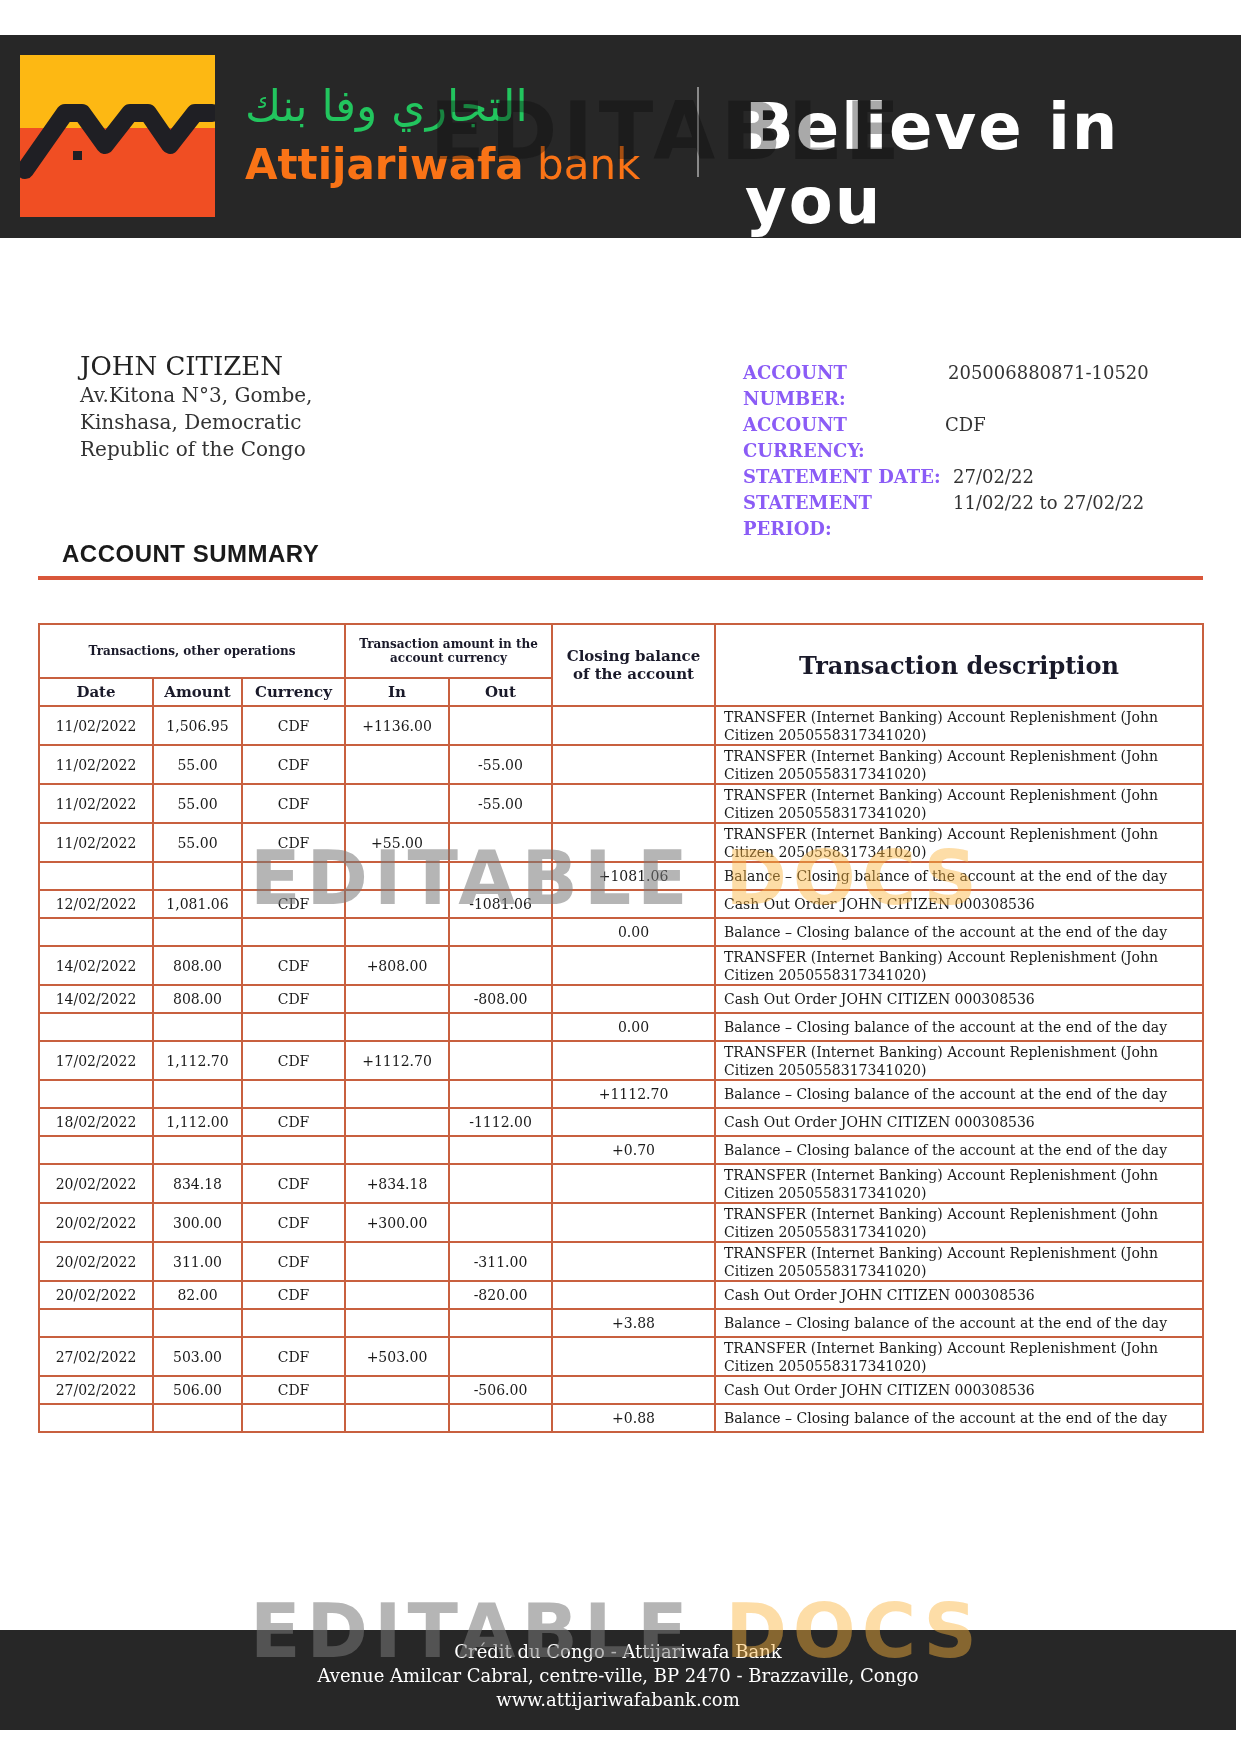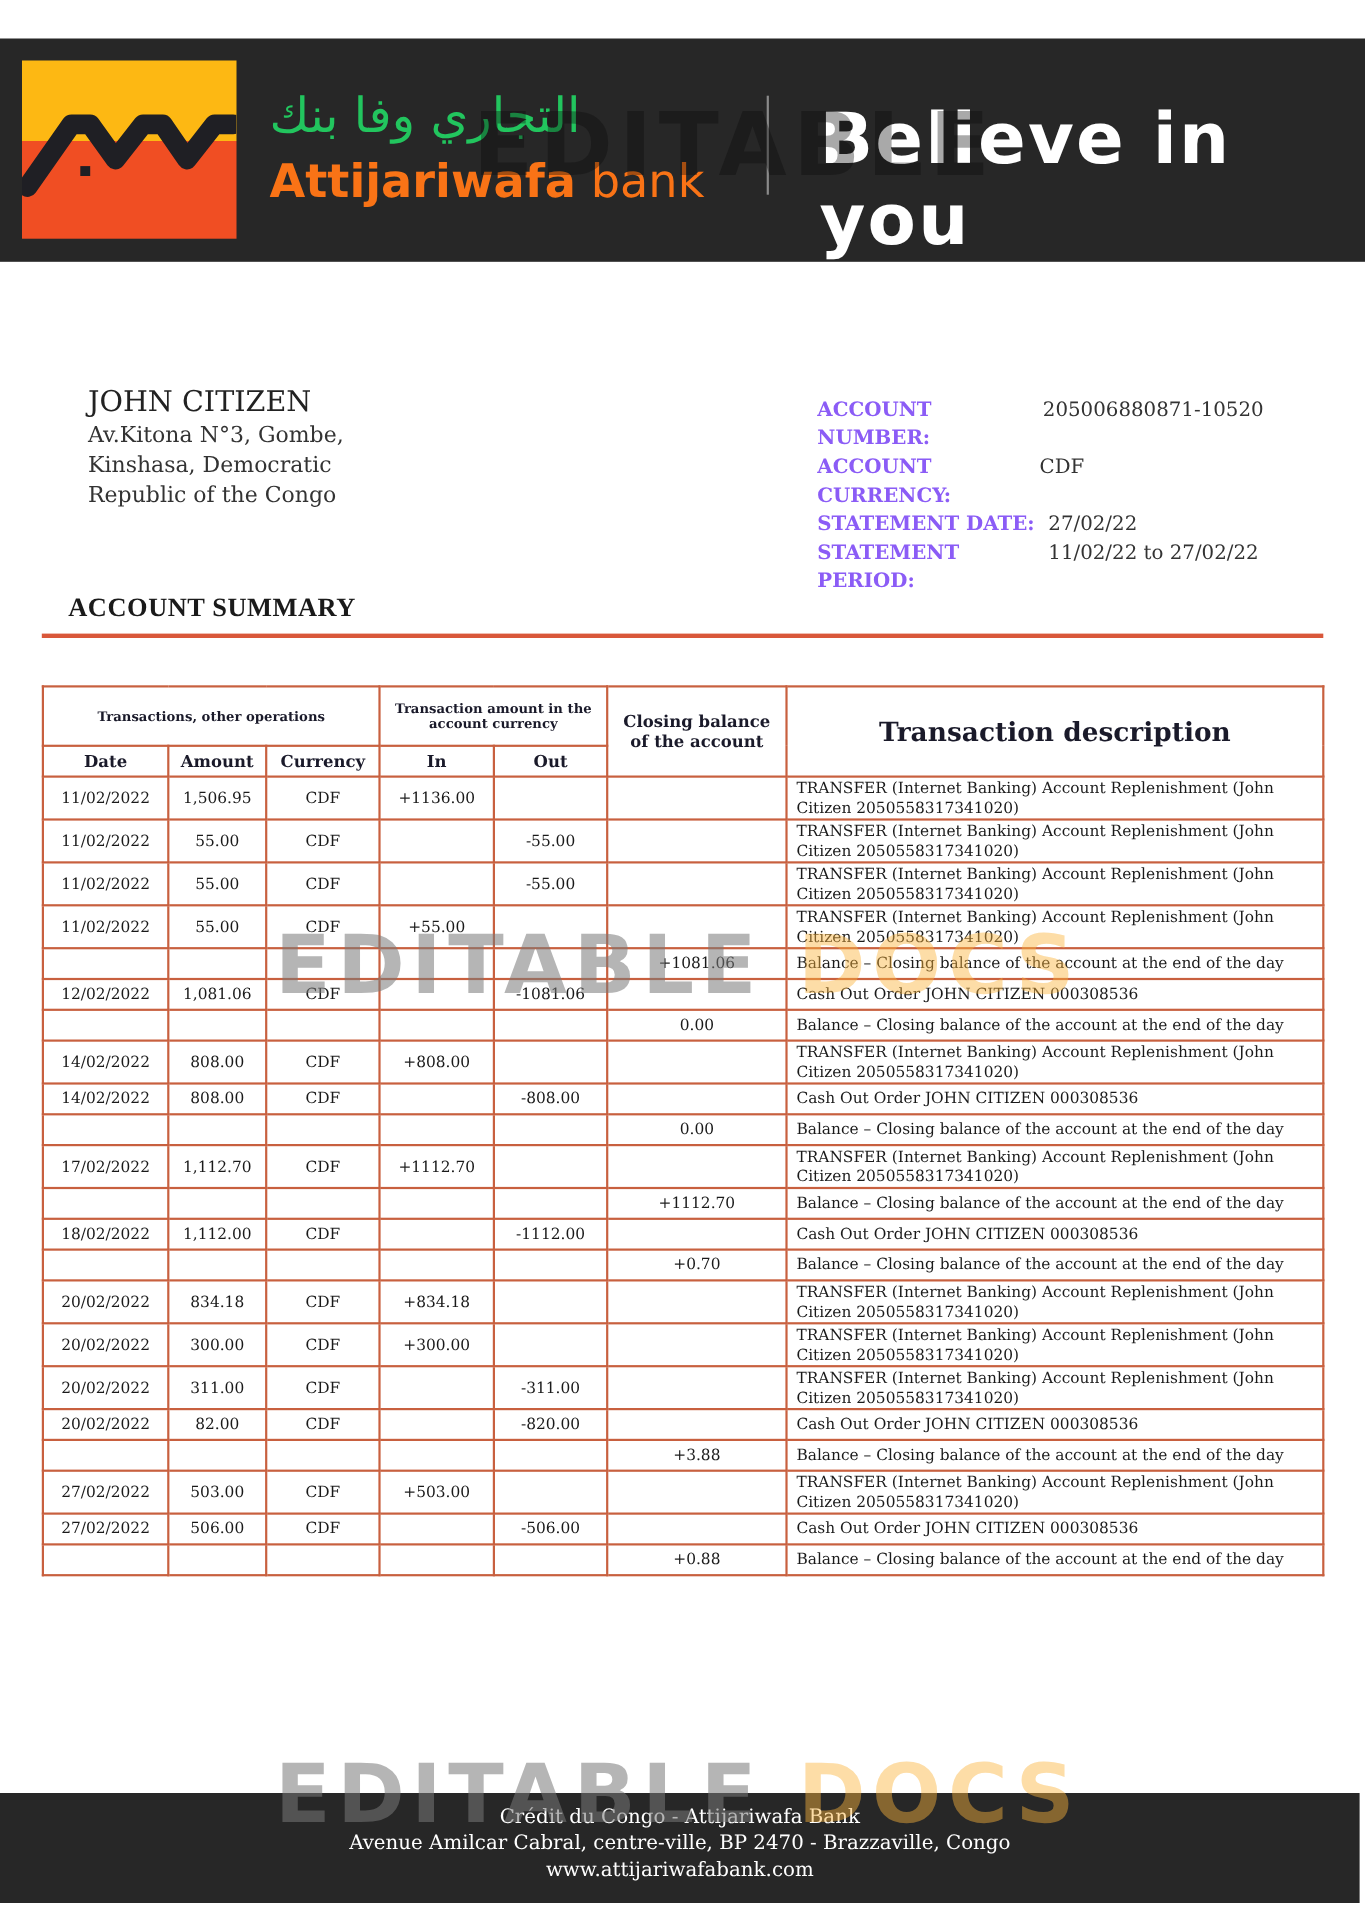--- a/index.html
+++ b/index.html
@@ -26,21 +26,21 @@
   .customer .name { font-size: 26px; color: #222; line-height: 32px; }
   .customer .addr { font-size: 20px; color: #333; line-height: 27px; }
 
   .acct { position: absolute; left: 743px; top: 360px; font-size: 18px; line-height: 26px; }
   .acct .row { display: flex; }
   .acct .lbl { font-weight: bold; color: #8b5cf6; width: 205px; }
   .acct .val { color: #333; font-family: "DejaVu Serif", serif; }
 
   
   .section-title { position: absolute; left: 62px; top: 540px; font-size: 24px; font-weight: bold;
-                   font-family: Liberation Serif, serif; color: #1a1a1a; letter-spacing: 0.5px; }
+                   font-family: Liberation Sans, sans-serif; color: #1a1a1a; letter-spacing: 0.5px; }
   .section-rule { position: absolute; left: 38px; top: 576px; width: 1165px; height: 4px; background: #d9573a; }
 
   
   table.stmt { position: absolute; left: 38px; top: 623px; width: 1166px; border-collapse: collapse;
                font-family: "DejaVu Serif", serif; font-size: 14px; }
   table.stmt th, table.stmt td { border: 2px solid #c8603f; padding: 0 8px; }
   table.stmt th { font-weight: bold; color: #1a1a2a; text-align: center; }
   th.grp { font-size: 12px; height: 52px; }
   th.sub { font-size: 15px; height: 26px; }
   th.bal { font-size: 15px; }

